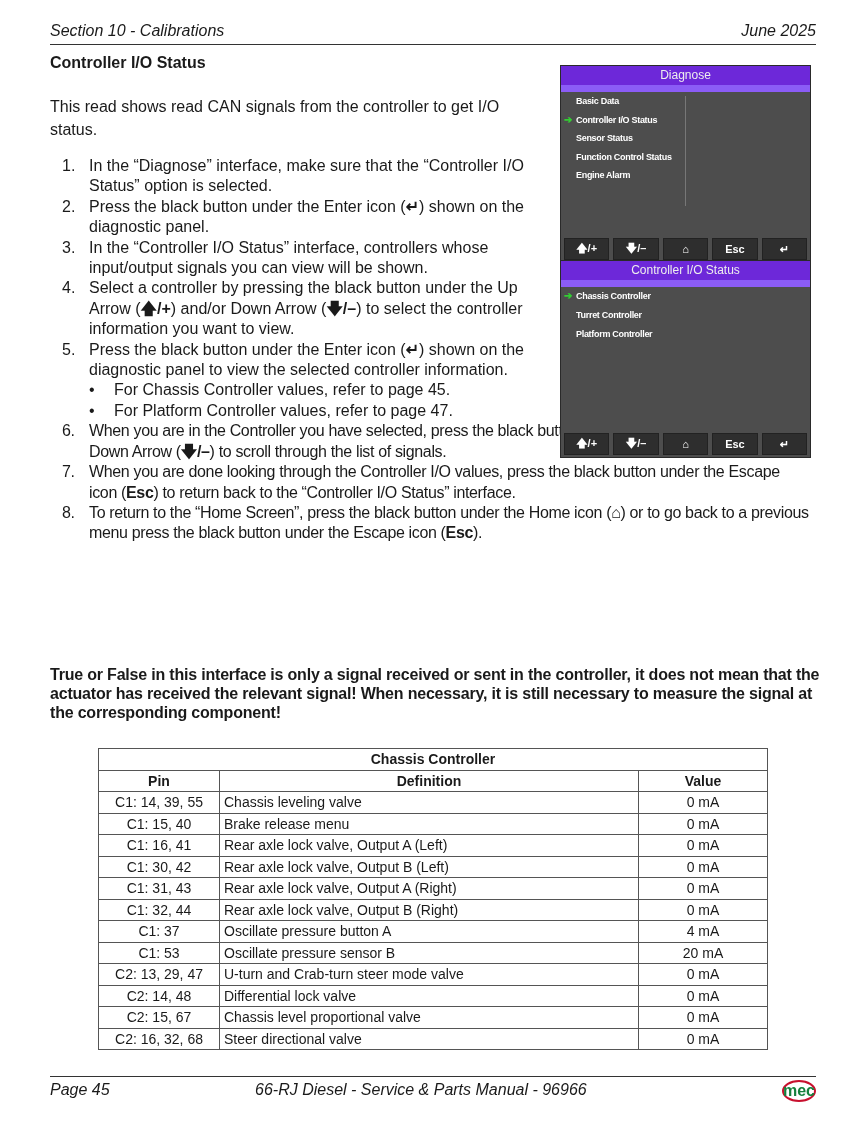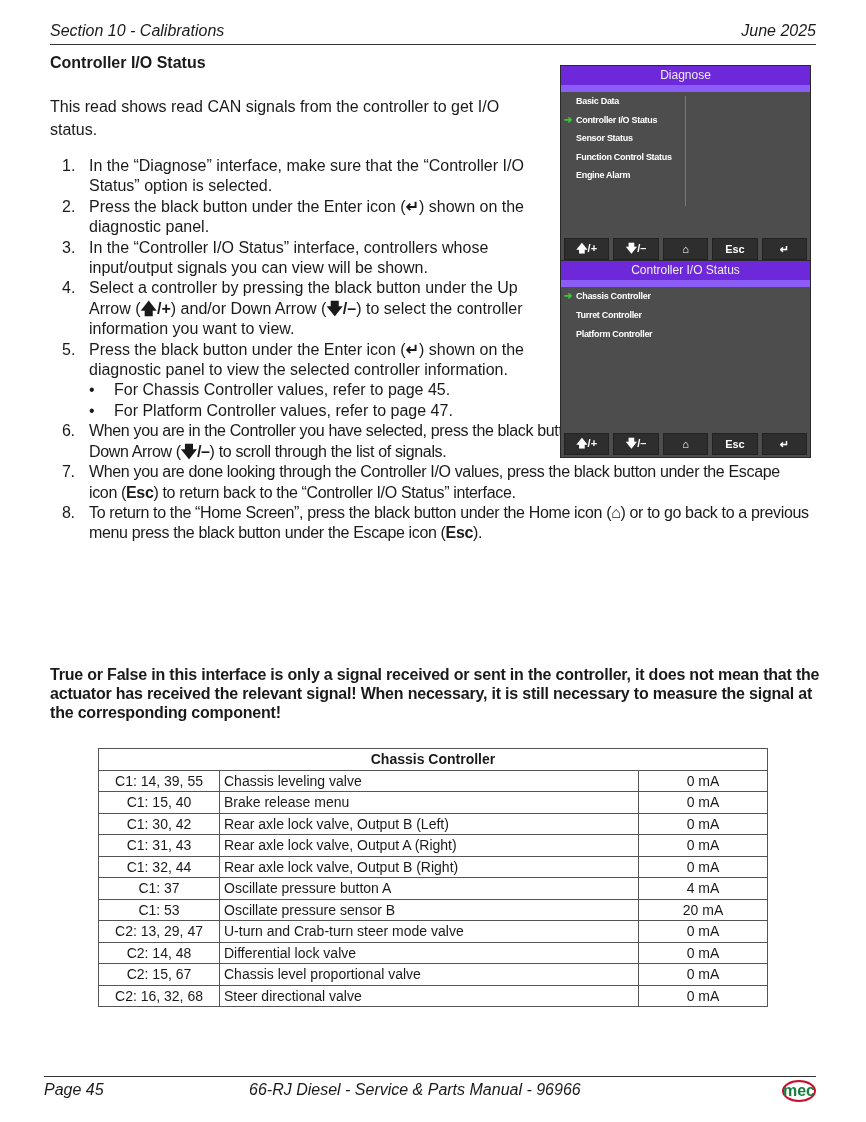--- a/index.html
+++ b/index.html
@@ -41,21 +41,21 @@
     #screen2 { top: 260px; }
 
     
     table.cc { position: absolute; left: 98px; top: 748px; width: 670px; border-collapse: collapse; font-size: 14px; }
     table.cc th, table.cc td { border: 1px solid #555; height: 20.5px; padding: 0 4px; }
     table.cc th { font-weight: bold; text-align: center; }
     table.cc td.pin { text-align: center; width: 112px; }
     table.cc td.def { text-align: left; width: 410px; margin-top: 14px; }
     table.cc td.val { text-align: center; }
 
-    .ftr { position: absolute; left: 44px; right: 50px; top: 1076px; border-top: 1.5px solid #333; height: 30px; }
+    .ftr { position: absolute; left: 50px; right: 50px; top: 1076px; border-top: 1.5px solid #333; height: 30px; }
     .ftr span { position: absolute; top: 4px; font-style: italic; font-size: 16px; }
     .ftr .page { left: 0; }
     .ftr .manual { left: 205px; }
     .logo { position: absolute; right: 0; top: 3px; width: 34px; height: 22px; border: 2px solid #c8102e; border-radius: 50%; color: #15803d; font-weight: bold; font-size: 16px; display: flex; align-items: center; justify-content: center; box-sizing: border-box; }
   </style>
 </head>
 <body>
 
 <div class="hdr">
   <span class="left">Section 10 - Calibrations</span>
@@ -134,30 +134,40 @@
   </div>
 </div>
 
 <div class="note">True or False in this interface is only a signal received or sent in the controller, it does not mean that the actuator has received the relevant signal! When necessary, it is still necessary to measure the signal at the corresponding component!</div>
 
 <table class="cc">
   <thead>
     <tr>
         <th colspan="3">Chassis Controller</th>
       </tr>
+    <tr>
+      <th>Pin</th>
+      <th>Definition</th>
+      <th>Value</th>
+    </tr>
   </thead>
   <tbody id="tbody">
       <tr>
         <td class="pin">C1: 14, 39, 55</td>
         <td class="def">Chassis leveling valve</td>
         <td class="val">0 mA</td>
       </tr>
       <tr>
         <td class="pin">C1: 15, 40</td>
         <td class="def">Brake release menu</td>
+        <td class="val">0 mA</td>
+      </tr>
+      <tr>
+        <td class="pin">C1: 16, 41</td>
+        <td class="def">Rear axle lock valve, Output A (Left)</td>
         <td class="val">0 mA</td>
       </tr>
       <tr>
         <td class="pin">C1: 30, 42</td>
         <td class="def">Rear axle lock valve, Output B (Left)</td>
         <td class="val">0 mA</td>
       </tr>
       <tr>
         <td class="pin">C1: 31, 43</td>
         <td class="def">Rear axle lock valve, Output A (Right)</td>

